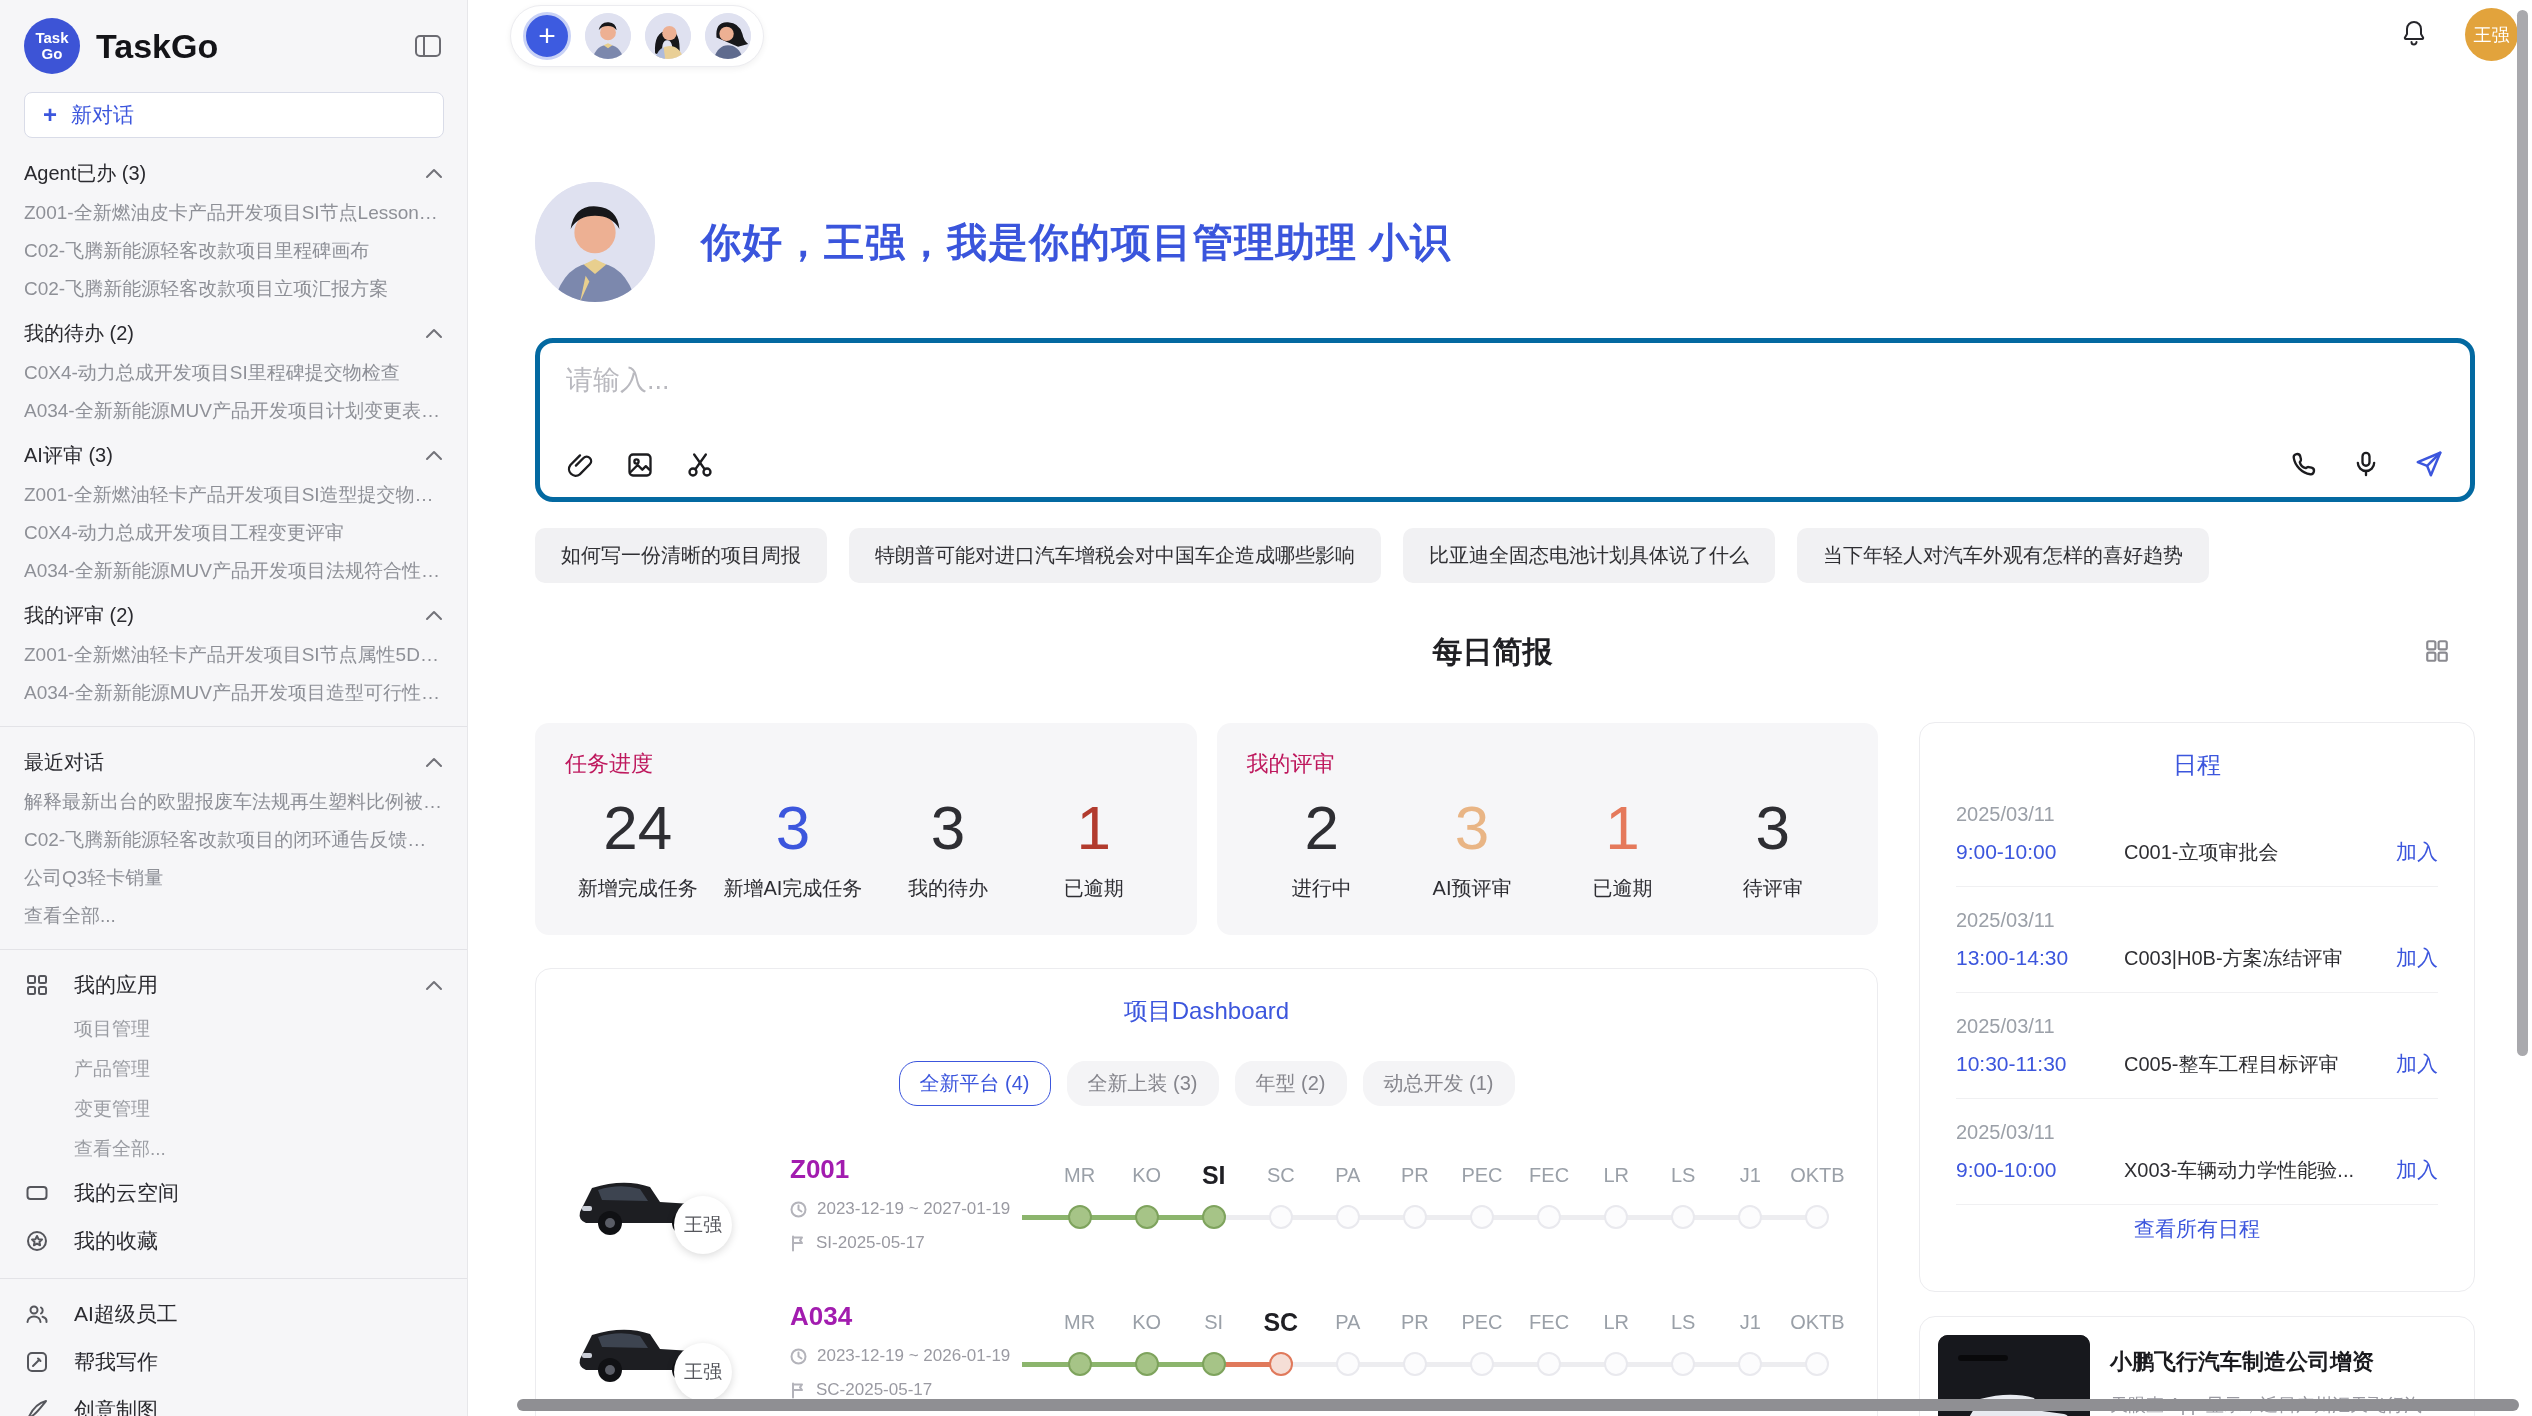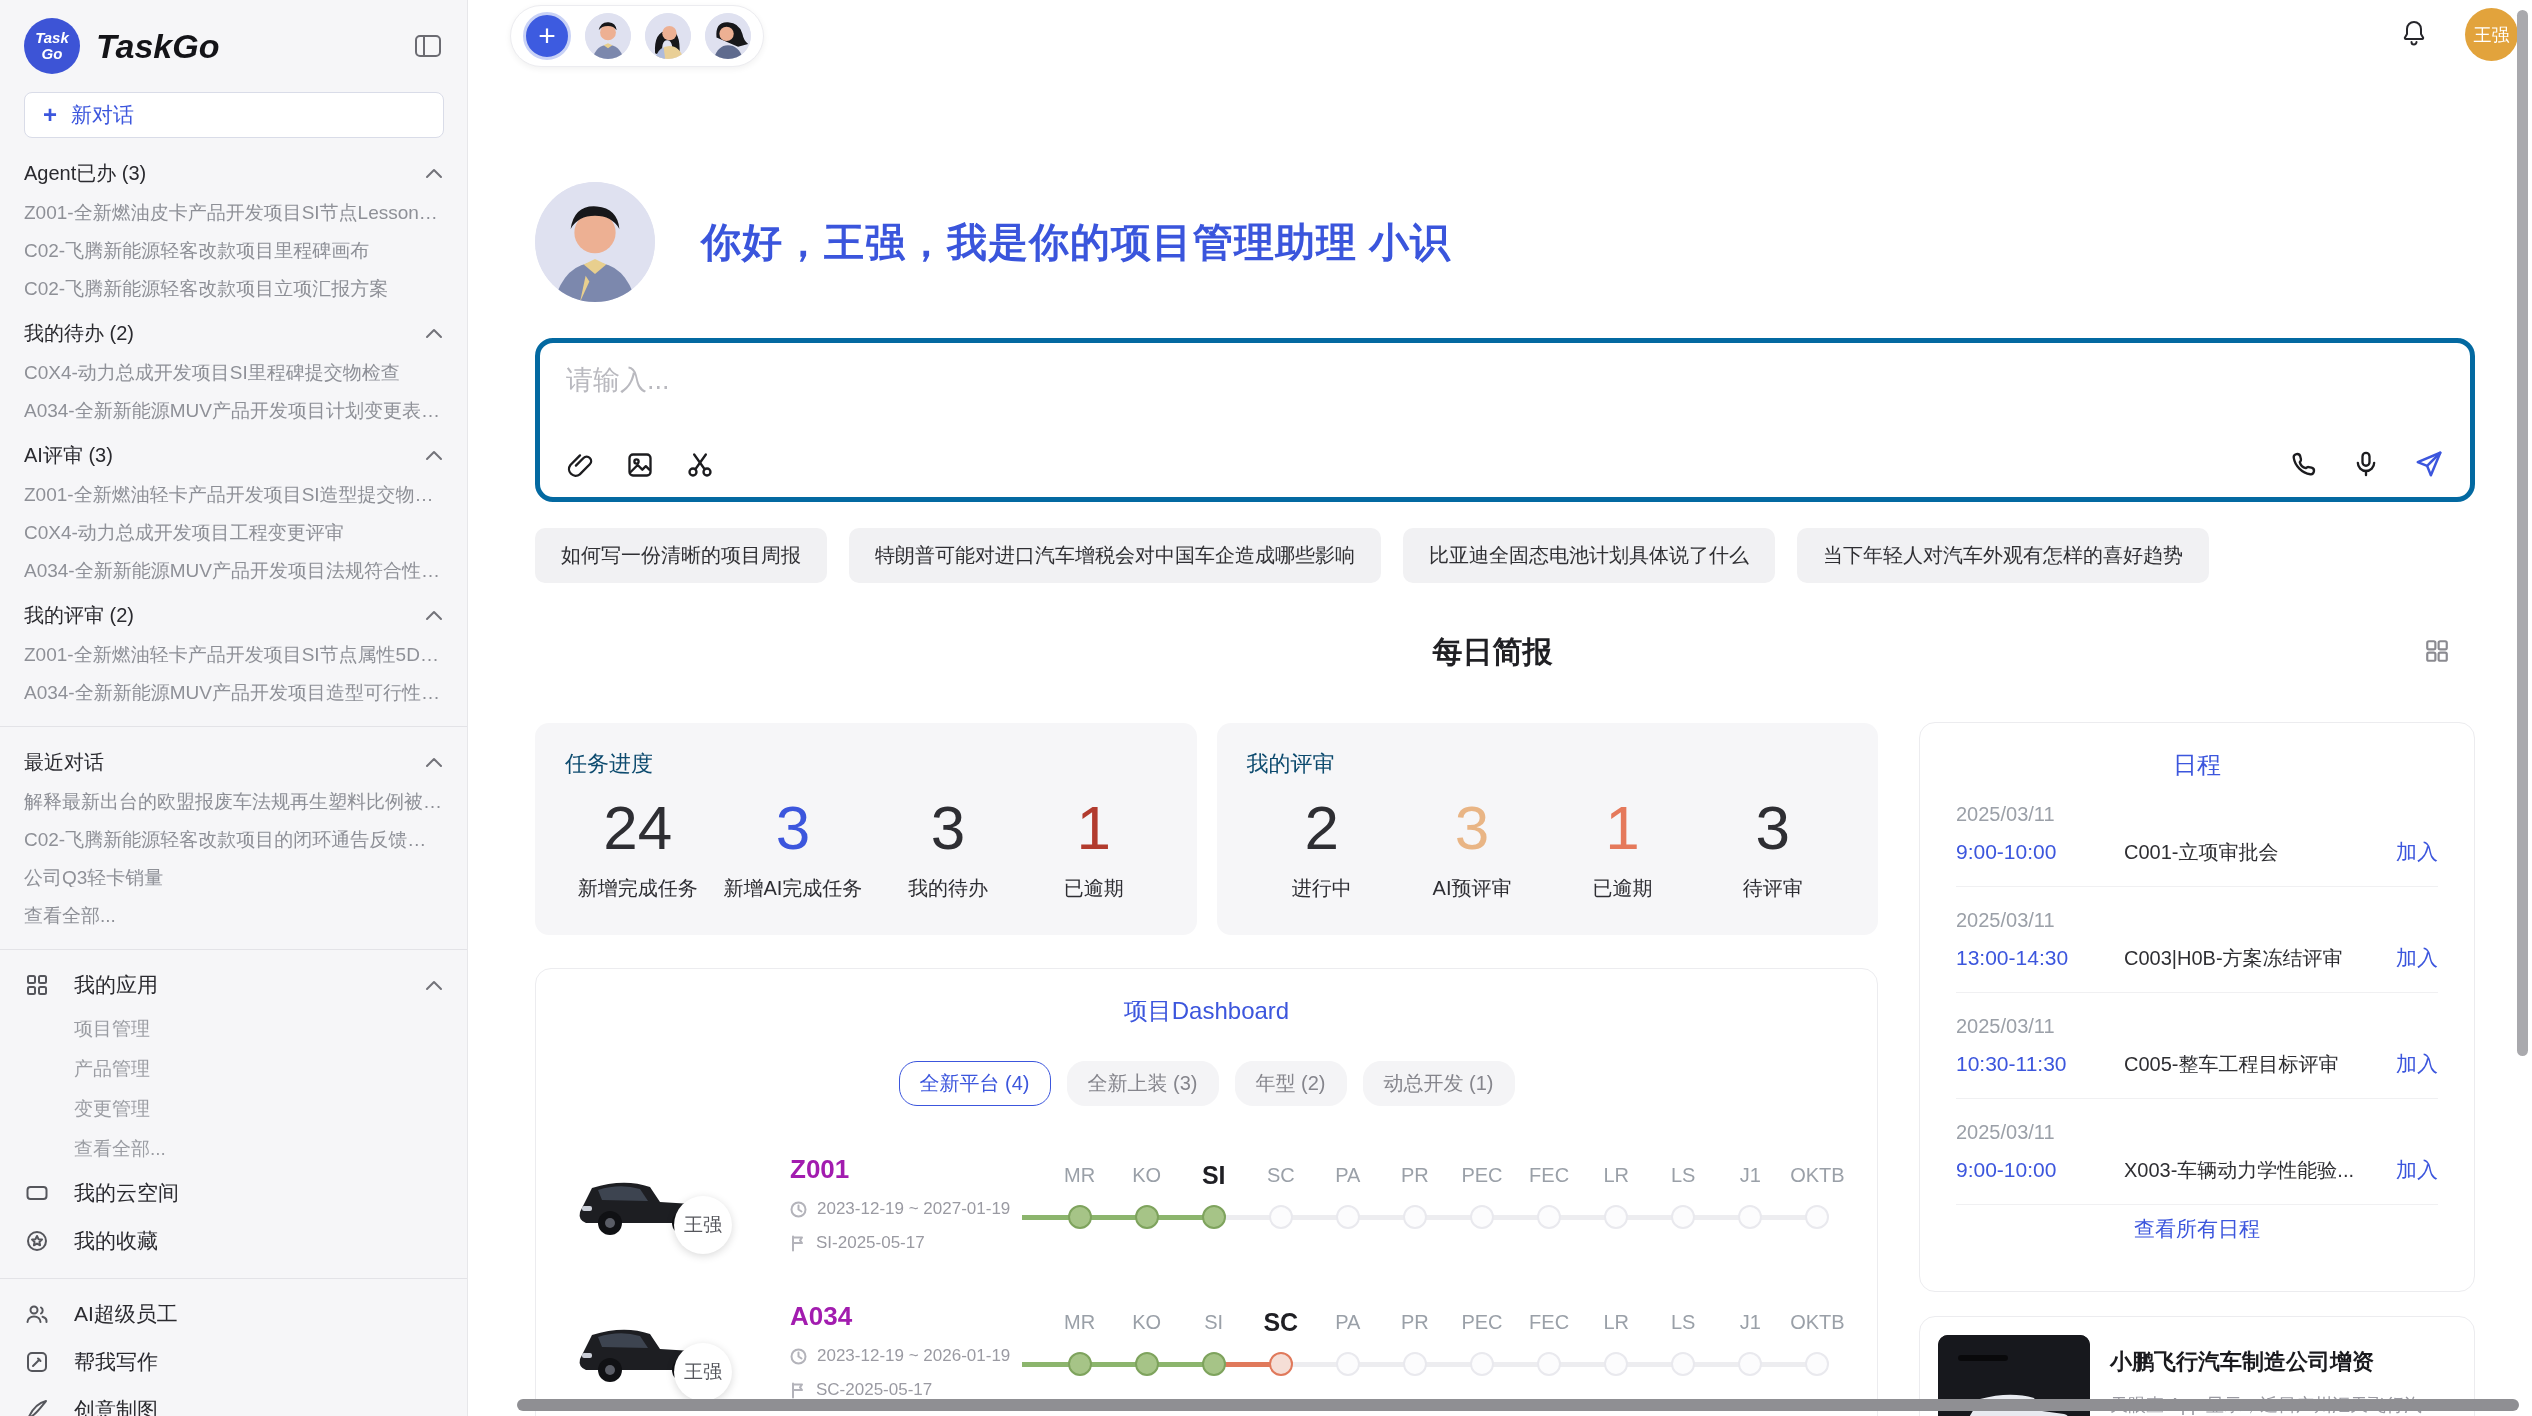--- a/index.html
+++ b/index.html
@@ -3,21 +3,21 @@
 <meta charset="utf-8">
 <style>
   * { box-sizing: border-box; margin: 0; padding: 0; }
   html,body { width:2532px; height:1416px; overflow:hidden; background:#fff;
     font-family:"Liberation Sans", sans-serif; color:#2a2a2f; }
   .app { position:relative; width:2532px; height:1416px; overflow:hidden; }
 
   
   .sidebar { position:absolute; left:0; top:0; width:468px; height:1416px;
     background:#f6f6f8; border-right:1px solid #e7e7ea; padding:14px 24px 0 24px; overflow:hidden; }
-  .side-head { display:flex; align-items:center; gap:16px; height:64px;font-style:italic; }
+  .side-head { display:flex; align-items:center; gap:16px; height:64px; }
   .logo { width:56px; height:56px; border-radius:50%; background:#3d54d6; color:#fff;
     display:flex; flex-direction:column; align-items:center; justify-content:center;
     font-size:15px; line-height:16px; font-weight:bold; flex:0 0 auto; }
   .app-title { font-size:34px; font-weight:bold; color:#141418; flex:1; }
   .collapse-btn { width:30px; height:26px; display:flex; align-items:center; justify-content:center; cursor:pointer; }
   .new-chat { margin-top:14px; width:420px; height:46px; background:#fff; border:1px solid #d9dce8;
     border-radius:8px; display:flex; align-items:center; gap:14px; padding:0 18px;
     color:#3c56dd; font-size:21px; cursor:pointer; }
   .new-chat .plus { font-size:24px; line-height:24px; font-weight:bold; }
   .sgroup { margin-top:24px; }
@@ -65,21 +65,21 @@
   .chips { position:absolute; left:67px; top:528px; width:1940px; display:flex; gap:22px; }
   .chip { background:#f1f1f3; border-radius:10px; padding:14px 26px; font-size:20px;
     color:#2f2f33; white-space:nowrap; cursor:pointer; }
 
   .brief-head { position:absolute; left:42px; top:632px; width:1965px; height:42px; }
   .brief-title { text-align:center; font-size:30px; font-weight:bold; color:#202024; }
   .brief-grid { position:absolute; right:25px; top:6px; color:#8a8a90; cursor:pointer; }
 
   .stats { position:absolute; left:67px; top:723px; width:1343px; display:flex; gap:20px; }
   .stat-card { flex:1; height:212px; background:#f6f6f8; border-radius:14px; padding:26px 30px; }
-  .stat-title { font-size:22px; color:#0c4a6e; }
+  .stat-title { font-size:22px; color:#be185d; }
   .stat-metrics { display:flex; justify-content:space-around; margin-top:10px; }
   .metric { text-align:center; min-width:120px; }
   .metric-val { font-size:62px; font-weight:500; line-height:78px; }
   .metric-label { margin-top:8px; font-size:20px; color:#2e2e33; }
 
   .dash-card { position:absolute; left:67px; top:968px; width:1343px; height:560px;
     background:#fff; border:1px solid #ececef; border-radius:16px; padding:26px 26px 0 26px; overflow:hidden; }
   .dash-head { display:flex; align-items:center; gap:34px;flex-direction:column; }
   .dash-title { font-size:24px; color:#3c56dd; }
   .dash-tabs { display:flex; gap:16px; }

